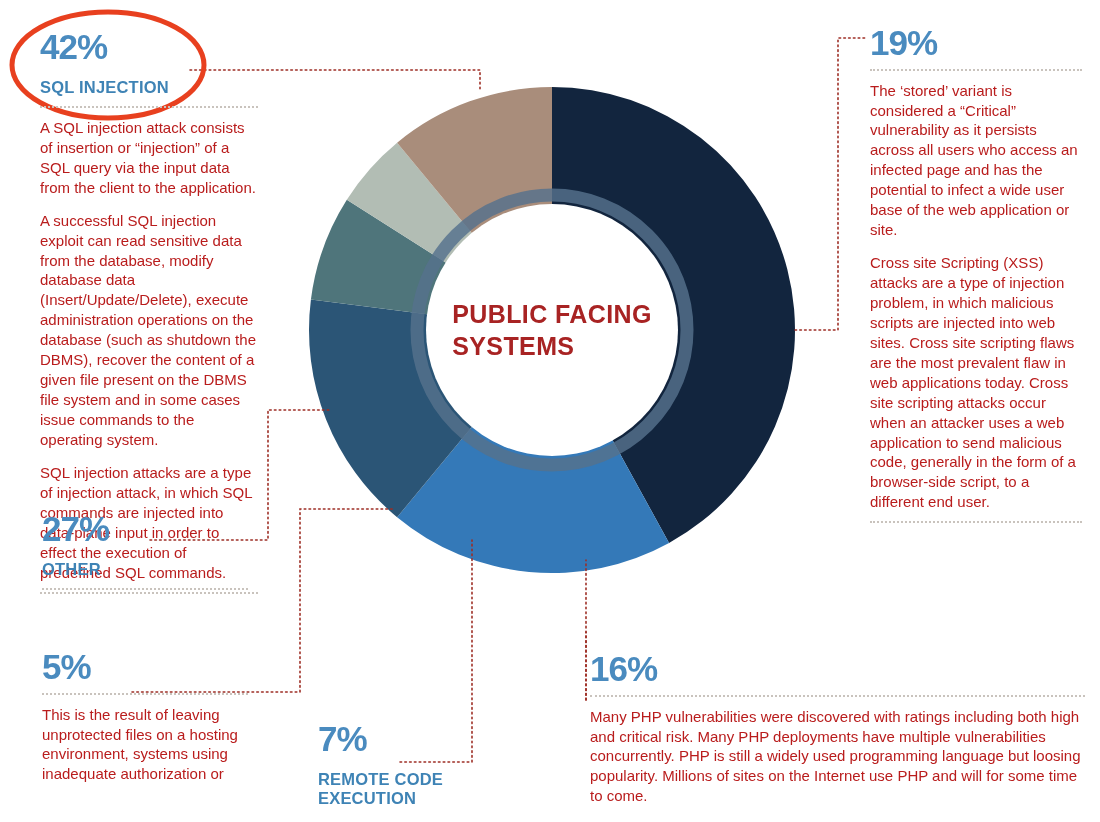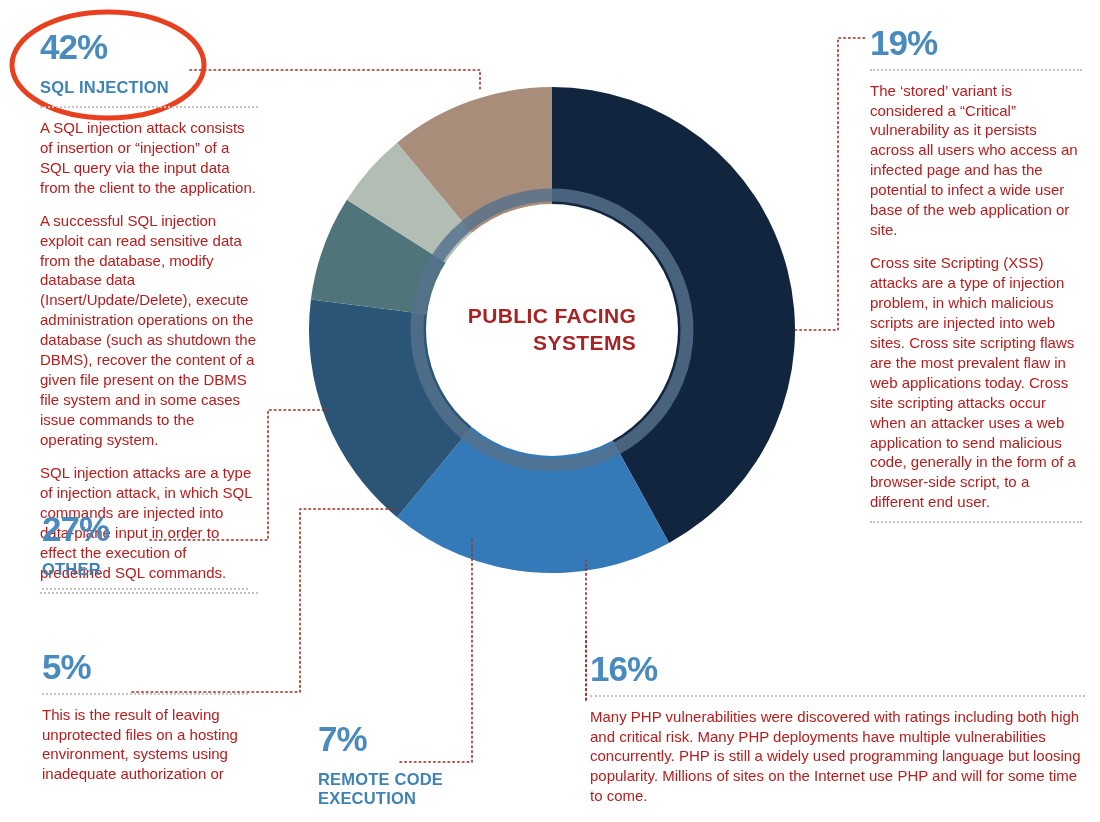--- a/index.html
+++ b/index.html
@@ -72,24 +72,24 @@
   .center-label {
     position: absolute;
     left: 0; top: 0;
     width: 490px; height: 490px;
     display: flex;
     align-items: center;
     justify-content: center;
     pointer-events: none;
   }
   .center-label span {
-    font-size: 21px;
+    font-size: 25px;
     font-weight: bold;
     color: #a82323;
-    text-align: right;
+    text-align: left;
     line-height: 1.28;
     letter-spacing: 0.4px;
   }
 
   
   #connectors {
     position: absolute;
     left: 0; top: 0;
     width: 1100px; height: 822px;
     pointer-events: none;

